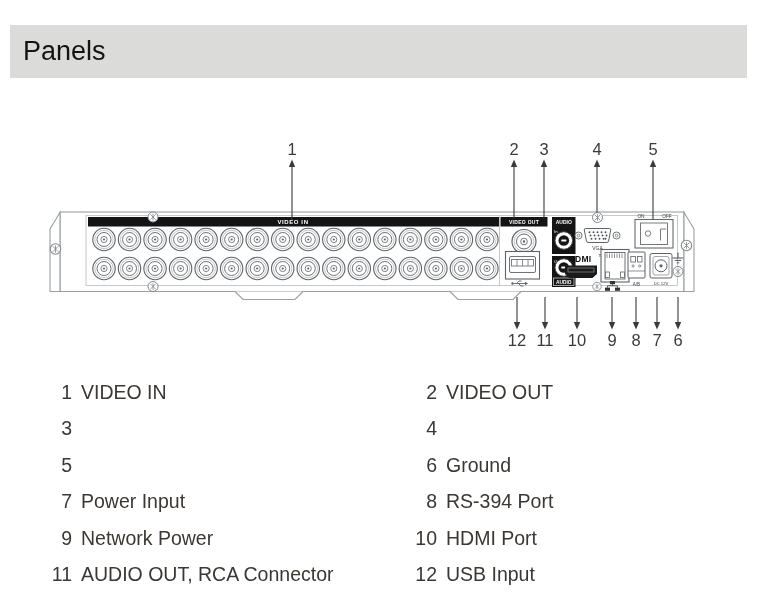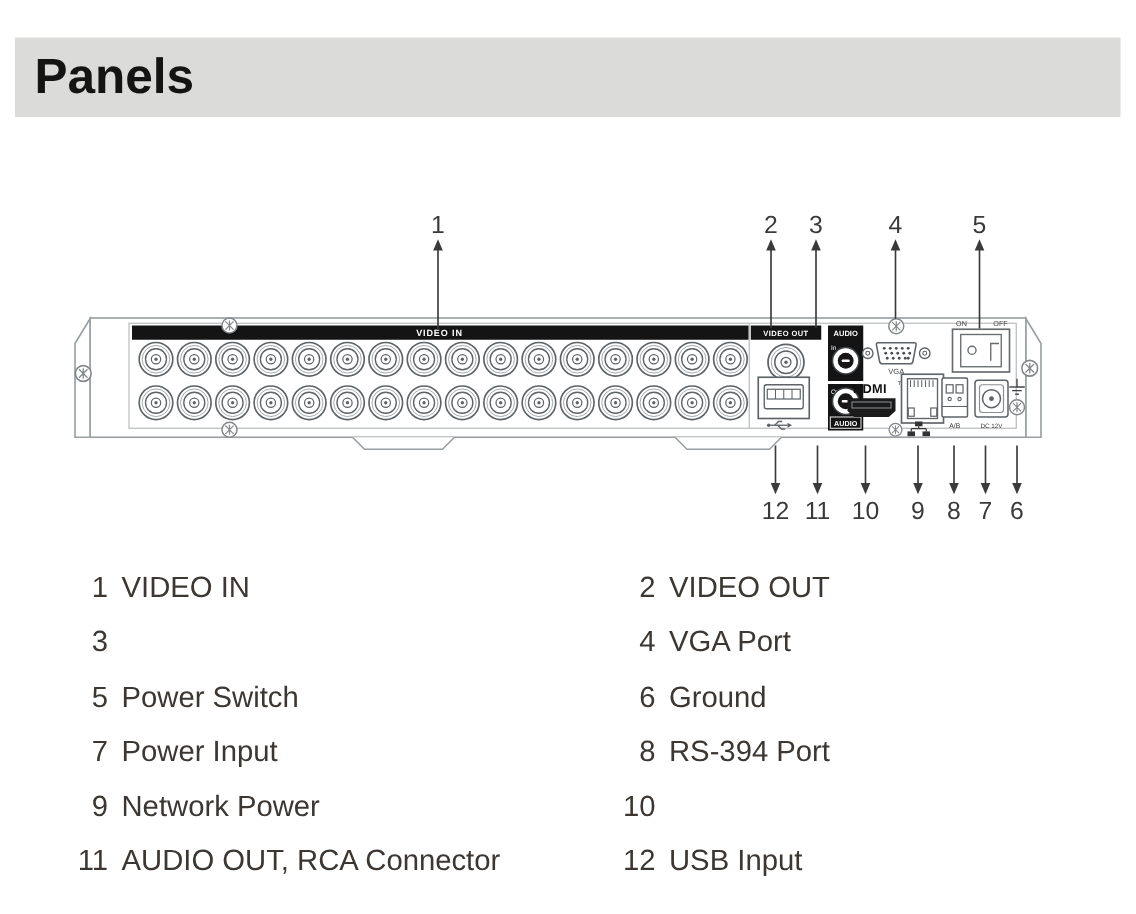--- a/index.html
+++ b/index.html
@@ -1,20 +1,20 @@
 <!DOCTYPE html>
 <html><head>
 <meta charset="utf-8">
 <style>
   html,body{margin:0;padding:0;background:#ffffff;}
   .page{position:relative;width:757px;height:609px;background:#ffffff;overflow:hidden;
         font-family:"Liberation Sans", sans-serif;}
   .title-bar{position:absolute;left:10px;top:25px;width:737px;height:53px;background:#dbdcda;}
-  .title-bar h1{margin:0;padding:11px 0 0 13px;font-size:33px;line-height:30px;
-        font-weight:bold;color:#141414;letter-spacing:0;}
+  .title-bar h1{margin:0;padding:11px 0 0 13px;font-size:27px;line-height:30px;
+        font-weight:normal;color:#141414;letter-spacing:0;}
   .diagram-svg{position:absolute;left:0;top:0;width:757px;height:365px;}
   .legend{position:absolute;left:30px;top:374px;width:710px;color:#3c3732;font-size:19.5px;}
   .legend-row{display:flex;height:36.5px;align-items:center;}
   .cell{display:flex;}
   .cell.left{width:372px;}
   .num{text-align:right;}
   .num.l{width:42px;margin-right:9px;}
   .num.r{width:35px;margin-right:9px;}
   
   text{font-family:"Liberation Sans", sans-serif;}
@@ -291,27 +291,25 @@
           <span class="num r">2</span>
           <span>VIDEO OUT</span>
         </div>
     </div>
     <div class="legend-row">
       <div class="cell left">
           <span class="num l">3</span>
         </div>
       <div class="cell">
           <span class="num r">4</span>
-          <span>VGA Port</span>
         </div>
     </div>
     <div class="legend-row">
       <div class="cell left">
           <span class="num l">5</span>
-          <span>Power Switch</span>
         </div>
       <div class="cell">
           <span class="num r">6</span>
           <span>Ground</span>
         </div>
     </div>
     <div class="legend-row">
       <div class="cell left">
           <span class="num l">7</span>
           <span>Power Input</span>
@@ -321,20 +319,21 @@
           <span>RS-394 Port</span>
         </div>
     </div>
     <div class="legend-row">
       <div class="cell left">
           <span class="num l">9</span>
           <span>Network Power</span>
         </div>
       <div class="cell">
           <span class="num r">10</span>
+          <span>HDMI Port</span>
         </div>
     </div>
     <div class="legend-row">
       <div class="cell left">
           <span class="num l">11</span>
           <span>AUDIO OUT, RCA Connector</span>
         </div>
       <div class="cell">
           <span class="num r">12</span>
           <span>USB Input</span>

